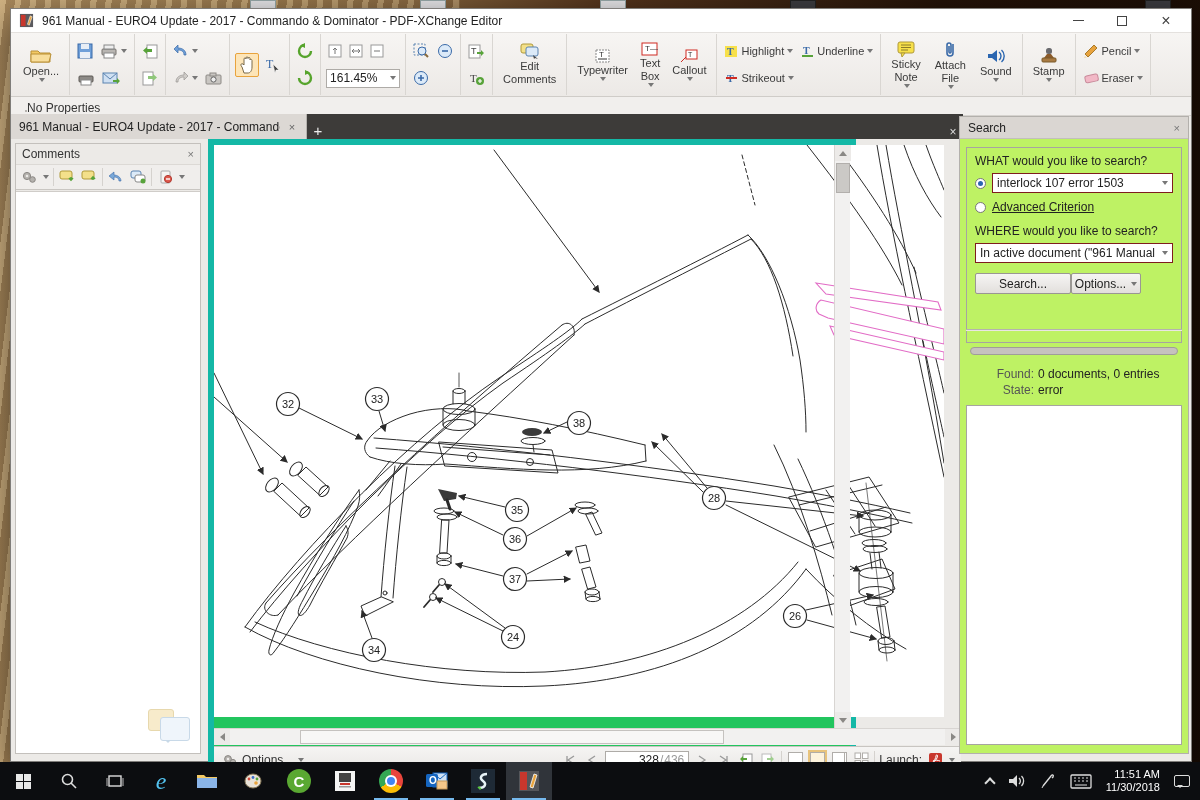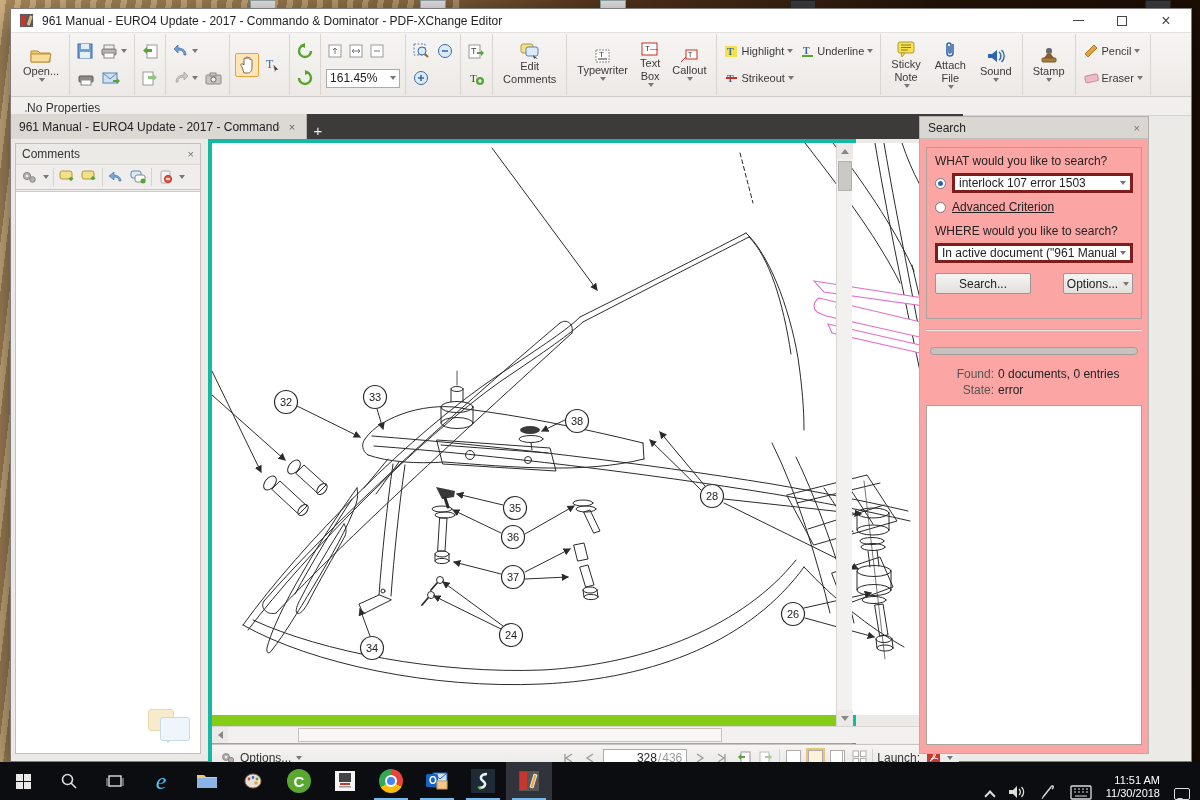--- a/index.html
+++ b/index.html
@@ -51,63 +51,63 @@
 .cphead .x{margin-left:auto;color:#777;font-size:11px}
 .cptools{height:26px;background:#f0eeec;border-top:1px solid #dcd9d5;border-bottom:1px solid #c9c6c2;display:flex;align-items:center;gap:4px;padding:0 4px}
 .cpbody{position:absolute;left:0;top:47px;right:0;bottom:0;background:#fff;border-top:1px solid #d0cdc9}
 .wm{position:absolute;right:8px;bottom:8px;width:44px;height:36px}
 .wm .b1{position:absolute;left:0;top:0;width:26px;height:22px;background:#f7ebcb;border:1px solid #e7d8ad;border-radius:3px}
 .wm .b2{position:absolute;left:12px;top:8px;width:30px;height:24px;background:#eff5fb;border:1px solid #c8d9e8;border-radius:3px}
 .wm .b2:after{content:"";position:absolute;left:4px;bottom:-6px;border:3px solid transparent;border-top-color:#c8d9e8}
 .cpico{width:18px;height:18px;display:flex;align-items:center;justify-content:center}
 .vsep{width:1px;height:18px;background:#d5d2ce}
 
-.docwrap{position:absolute;left:197px;top:130px;width:648px;height:627px;background:#84cc16;border:4px solid #14b8a6}
+.docwrap{position:absolute;left:197px;top:130px;width:648px;height:627px;background:#22c55e;border:6px solid #14b8a6}
 .page{position:absolute;left:0;top:0;width:730px;height:572px;background:#fff;overflow:hidden}
 .vscroll{position:absolute;right:0;top:0;width:16px;height:583px;background:#f2f1f0;border-left:1px solid #d8d5d2}
 .hscroll{position:absolute;left:0;top:583px;width:747px;height:17px;background:#f2f1f0;border-top:1px solid #d8d5d2}
 .sbtn{position:absolute;width:16px;height:16px;background:#eceae8;display:flex;align-items:center;justify-content:center}
 .tri-u{width:0;height:0;border-left:4px solid transparent;border-right:4px solid transparent;border-bottom:5px solid #8a8885}
 .tri-d{width:0;height:0;border-left:4px solid transparent;border-right:4px solid transparent;border-top:5px solid #8a8885}
 .tri-l{width:0;height:0;border-top:4px solid transparent;border-bottom:4px solid transparent;border-right:5px solid #8a8885}
 .tri-r{width:0;height:0;border-top:4px solid transparent;border-bottom:4px solid transparent;border-left:5px solid #8a8885}
 .thumbv{position:absolute;left:1px;top:18px;width:14px;height:30px;background:#cbc9c6;border:1px solid #b2afac}
 .thumbh{position:absolute;top:1px;left:86px;width:424px;height:14px;background:#f8f7f6;border:1px solid #c5c2bf}
 .vbar{position:absolute;left:0;top:601px;width:747px;height:26px;background:linear-gradient(#f5f4f3,#e9e7e4);border-top:1px solid #c8c5c1;display:flex;align-items:center;padding:0 6px;gap:4px}
 .navbox{background:#fff;border:1px solid #aeaba7;height:17px;width:84px;display:flex;align-items:center;justify-content:flex-end;padding:0 4px;gap:1px}
 .navbox input{width:34px;border:0;outline:0;text-align:right;font-size:12px;font-family:inherit;color:#222}
 .navbox .tot{color:#999}
 .mini{width:18px;height:18px;display:flex;align-items:center;justify-content:center}
 .layico{width:15px;height:15px;border:1px solid #b0ada9;background:#fff;display:inline-block}
 .layico.active{outline:2px solid #e8c37c;background:#fdf3dd}
 
-.spanel{position:absolute;left:908px;top:107px;width:230px;height:638px;background:#fca5a5;border:1px solid #b3b0ac}
+.spanel{position:absolute;left:948px;top:107px;width:230px;height:638px;background:#bef264;border:1px solid #b3b0ac}
 .sphead{height:22px;display:flex;align-items:center;padding:0 8px;background:#dad6d2;border-bottom:1px solid #c2bfbb;color:#222}
 .sphead .x{margin-left:auto;color:#777;font-size:11px}
-.sgroup{position:absolute;left:6px;top:30px;width:216px;height:172px;border:1px solid #a7a4a0;padding:6px 8px}
+.sgroup{position:absolute;left:6px;top:30px;width:216px;height:196px;border:1px solid #a7a4a0;padding:6px 8px}
 .slabel{color:#222;margin-bottom:5px}
 .srow{display:flex;align-items:center;gap:6px;margin-bottom:7px}
 .radio{width:11px;height:11px;border-radius:50%;border:1px solid #777;background:#fff;flex:0 0 auto;position:relative}
 .radio.sel:after{content:"";position:absolute;left:2px;top:2px;width:5px;height:5px;border-radius:50%;background:#2b66b0}
-.scombo{flex:1;background:#fff;border:3px solid #7f1d1d;height:20px;display:flex;align-items:center;padding:0 4px;gap:3px}
+.scombo{flex:1;background:#fff;border:1px solid #7f1d1d;height:20px;display:flex;align-items:center;padding:0 4px;gap:3px}
 .scombo input{flex:1;border:0;outline:0;font-size:12px;font-family:inherit;color:#222;background:transparent;min-width:0}
 .link{color:#222;text-decoration:underline}
-.sbtnrow{display:flex;justify-content:space-between;margin-top:10px}
+.sbtnrow{display:flex;margin-top:10px}
 .pushbtn{background:linear-gradient(#f6f5f4,#e2dfdc);border:1px solid #9a9793;border-radius:2px;height:21px;display:flex;align-items:center;justify-content:center;padding:0 14px;color:#222}
 .hr{position:absolute;left:6px;width:216px;height:2px;border-top:1px solid #b5b2ae;border-bottom:1px solid #e9e6e3}
 .progress{position:absolute;left:10px;top:230px;width:208px;height:8px;background:#c6c2be;border:1px solid #a09d99;border-radius:4px}
 .foundrow{position:absolute;left:0;top:250px;width:100%;display:grid;grid-template-columns:78px 1fr;row-gap:2px;color:#222}
 .foundrow .k{text-align:right;padding-right:4px;color:#555}
 .sresults{position:absolute;left:6px;top:288px;width:216px;height:340px;background:#fff;border:1px solid #a7a4a0}
 
 .taskbar{position:absolute;left:0;top:762px;width:1200px;height:38px;background:#0c0d10;display:flex;align-items:stretch}
 .titem{width:46px;display:flex;align-items:center;justify-content:center;position:relative}
 .titem.run:after{content:"";position:absolute;left:6px;right:6px;bottom:0;height:2px;background:#76b9ed}
 .titem.active{background:#30343a}
-.tray{margin-left:auto;display:flex;align-items:flex-end;gap:14px;padding-right:10px}
+.tray{margin-left:auto;display:flex;align-items:center;gap:14px;padding-right:10px}
 .clock{color:#fff;font-size:11px;text-align:right;line-height:13px}
 .chev{width:8px;height:8px;border-left:2px solid #ddd;border-top:2px solid #ddd;transform:rotate(45deg);margin-top:4px}
 .bubbleico{width:16px;height:12px;border:1.5px solid #ddd;border-radius:2px;position:relative}
 .bubbleico:after{content:"";position:absolute;left:2px;bottom:-5px;border:3px solid transparent;border-top-color:#ddd}
 .startgrid{display:grid;grid-template-columns:7px 7px;grid-template-rows:7px 7px;gap:1px}
 .startgrid span{background:#e8e8e8}
 svg{display:block}
 </style>
 </head>
 <body>

